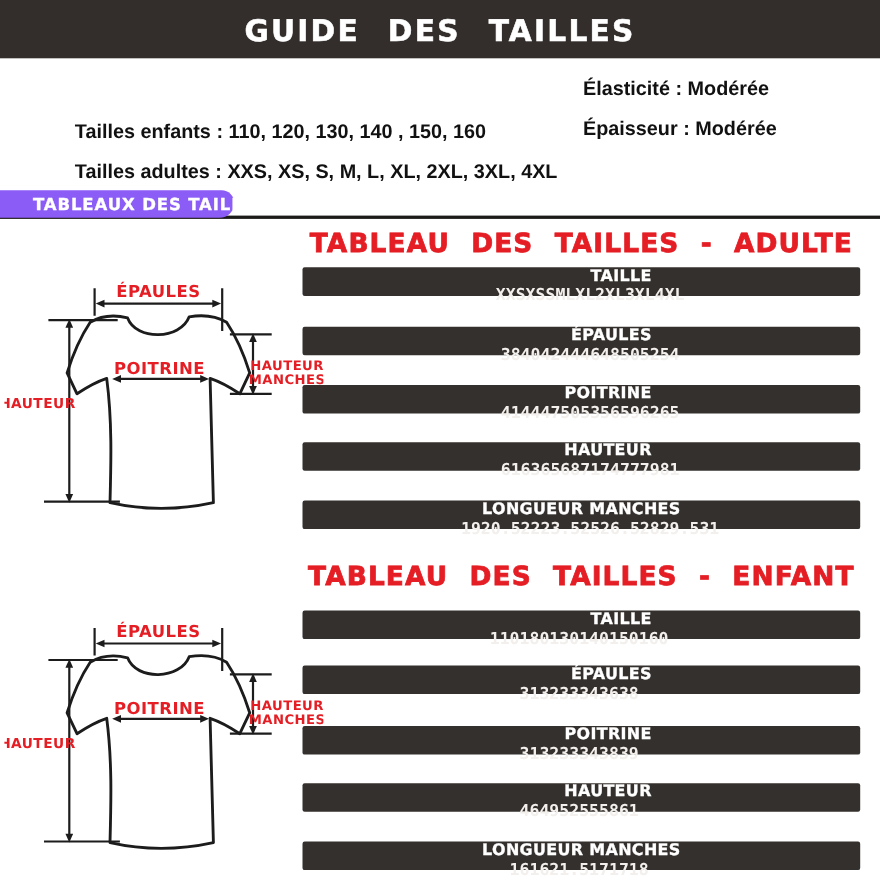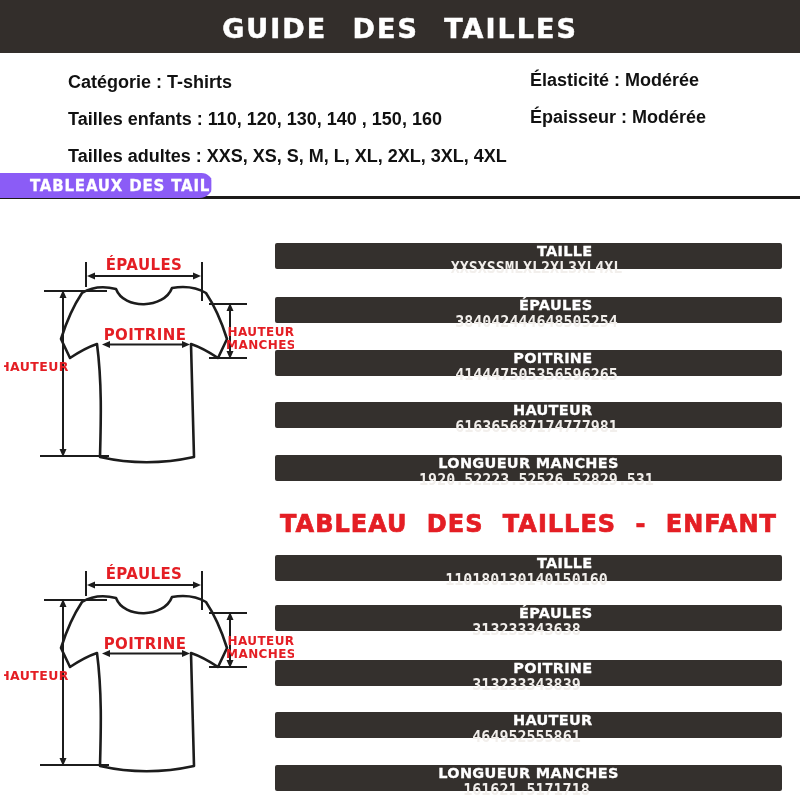--- a/index.html
+++ b/index.html
@@ -56,31 +56,31 @@
 </style>
 </head>
 <body>
 
 <div class="page">
 
   <header class="topbar">
     <h1>GUIDE DES TAILLES</h1>
   </header>
 
-  <div class="info-line i-cat">Catégorie : T-shirts</div>
   <div class="info-line i-enf">Tailles enfants : 110, 120, 130, 140 , 150, 160</div>
   <div class="info-line i-adu">Tailles adultes : XXS, XS, S, M, L, XL, 2XL, 3XL, 4XL</div>
   <div class="info-line i-ela">Élasticité : Modérée</div>
   <div class="info-line i-epa">Épaisseur : Modérée</div>
 
   <div class="hline"></div>
   <div class="ribbon">
     <span>TABLEAUX DES TAILLES</span>
   </div>
 
+  <div class="tbl-title t-adult">TABLEAU DES TAILLES - ADULTE</div>
 
   <div class="bar a0">
     <span class="lbl">TAILLE</span>
     <span class="vals">
       <span>XXS</span>
       <span>XS</span>
       <span>S</span>
       <span>M</span>
       <span>L</span>
       <span>XL</span>

